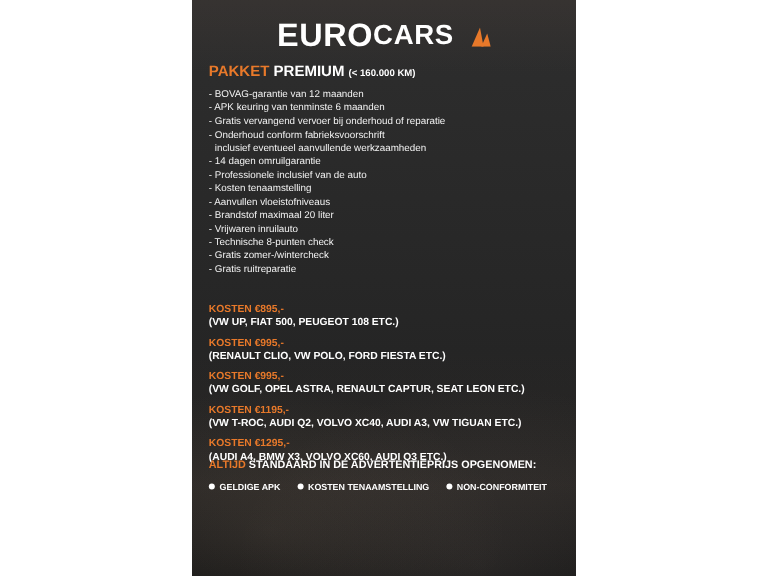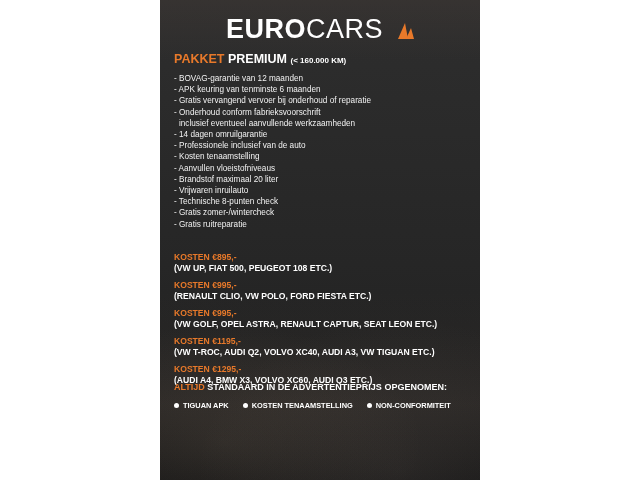--- a/index.html
+++ b/index.html
@@ -79,22 +79,22 @@
     align-items: center;
     letter-spacing: -0.5px;
   }
   .logo .euro {
     font-size: 27px;
     font-weight: bold;
     color: #ffffff;
     letter-spacing: 0.5px;
   }
   .logo .cars {
-    font-size: 27px;
-    font-weight: normal;
+    font-size: 23px;
+    font-weight: bold;
     color: #ffffff;
     letter-spacing: 0.5px;
   }
   .logo .mark {
     margin-left: 5px;
     width: 26px;
     height: 20px;
     position: relative;
   }
   .logo .mark svg { display: block; }
@@ -267,21 +267,21 @@
     </div>
 
     <div class="footer">
       <div class="footer-title">
         <span class="always">ALTIJD</span>
         <span>STANDAARD IN DE ADVERTENTIEPRIJS OPGENOMEN:</span>
       </div>
       <div class="footer-items">
         <div class="footer-item">
           <span class="bullet"></span>
-          <span>TIGUAN APK</span>
+          <span>GELDIGE APK</span>
         </div>
         <div class="footer-item">
           <span class="bullet"></span>
           <span>KOSTEN TENAAMSTELLING</span>
         </div>
         <div class="footer-item">
           <span class="bullet"></span>
           <span>NON-CONFORMITEIT</span>
         </div>
       </div>

